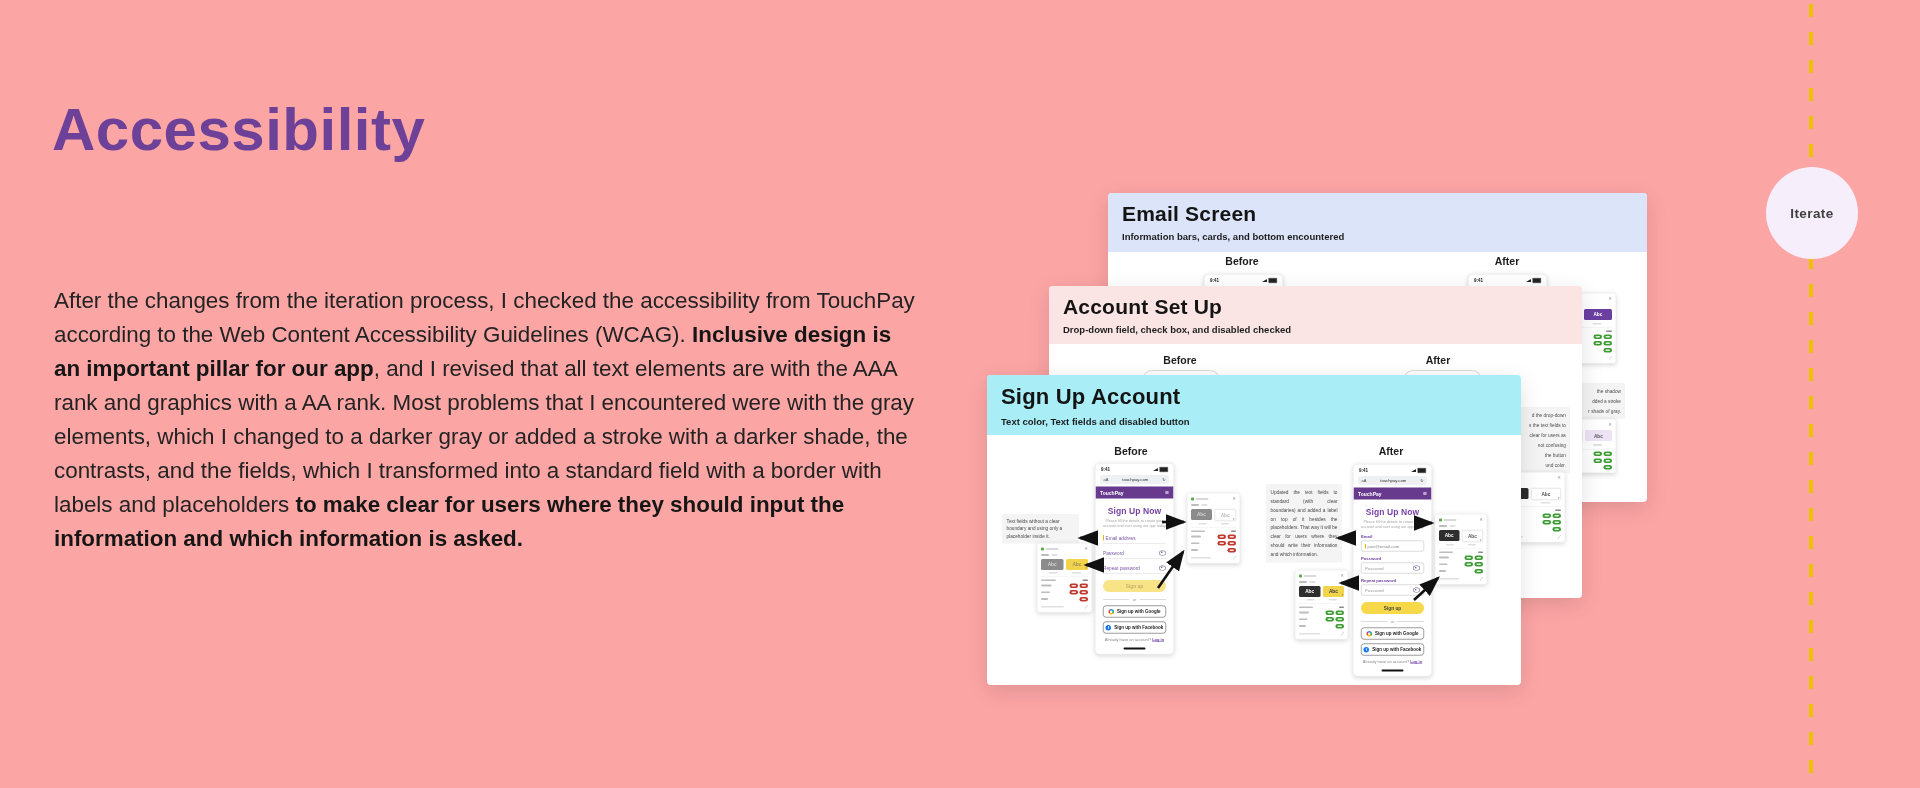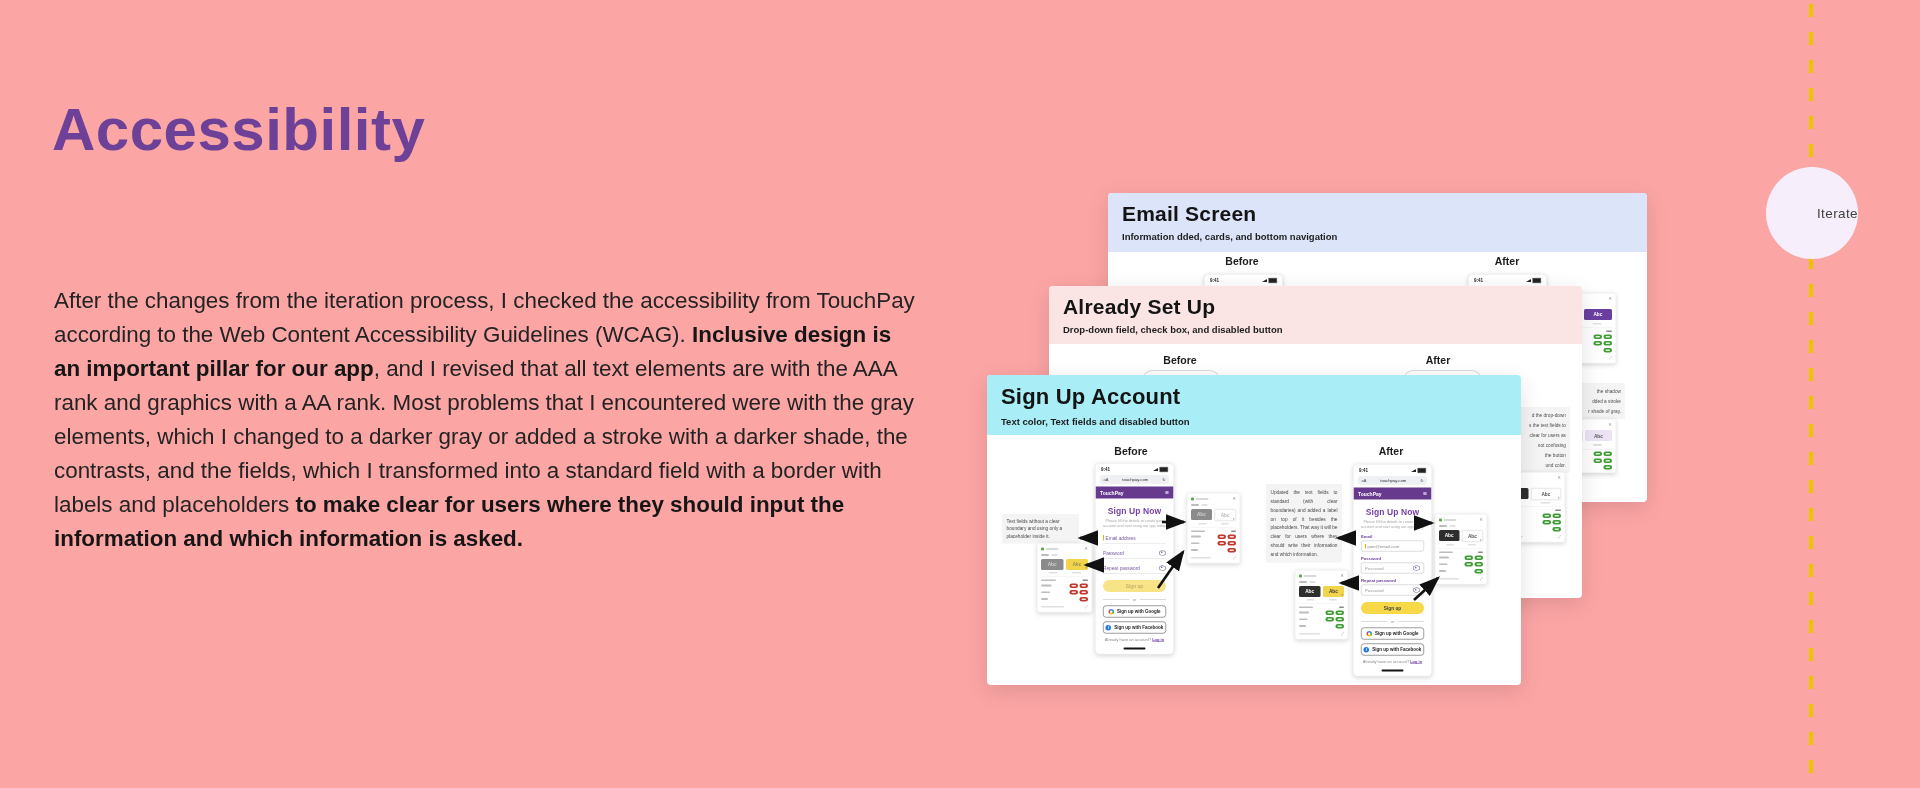--- a/index.html
+++ b/index.html
@@ -7,22 +7,22 @@
 
   
   .heading{position:absolute;left:52px;top:100px;font-size:60px;font-weight:800;letter-spacing:.5px;color:#6e4198;line-height:1;}
   .intro{position:absolute;left:54px;top:262px;width:862px;font-size:22.4px;line-height:34px;color:#232323;}
   .intro b{font-weight:700;color:#161616;}
 
   
   .dash-line{position:absolute;left:1809px;top:4px;width:4px;height:772px;
     background:repeating-linear-gradient(to bottom,#eec200 0 13px,transparent 13px 28px);z-index:0;}
   .iterate{position:absolute;left:1766px;top:167px;width:92px;height:92px;border-radius:50%;
-    background:#f6effb;display:flex;align-items:center;justify-content:flex-end;
-    font-size:13.5px;font-weight:400;color:#3f3f3f;letter-spacing:.4px;z-index:1;}
+    background:#f6effb;display:flex;align-items:center;justify-content:center;
+    font-size:13.5px;font-weight:700;color:#3f3f3f;letter-spacing:.4px;z-index:1;}
 
   
   .card{position:absolute;background:#fff;border-radius:4px;box-shadow:0 6px 22px rgba(0,0,0,.12);}
   .card-home{left:1108px;top:193px;width:539px;height:309px;z-index:2;}
   .card-account{left:1049px;top:286px;width:533px;height:312px;z-index:3;}
   .card-signup{left:987px;top:375px;width:534px;height:310px;z-index:4;}
   .band{position:absolute;left:0;top:0;right:0;border-radius:4px 4px 0 0;}
   .card-home .band{height:59px;background:#dbe4f9;}
   .card-account .band{height:58px;background:#fae5e4;}
   .card-signup .band{height:60px;background:#a9edf7;}
@@ -120,21 +120,21 @@
   <p class="intro"><span>After the changes from the iteration process, I checked the accessibility from TouchPay according to the Web Content Accessibility Guidelines (WCAG). </span><b>Inclusive design is an important pillar for our app</b><span>, and I revised that all text elements are with the AAA rank and graphics with a AA rank. Most problems that I encountered were with the gray elements, which I changed to a darker gray or added a stroke with a darker shade, the contrasts, and the fields, which I transformed into a standard field with a border with labels and placeholders </span><b>to make clear for users where they should input the information and which information is asked.</b></p>
 
   <div class="dash-line"></div>
   <div class="iterate">
       <span>Iterate</span>
     </div>
 
   <div class="card card-home">
     <div class="band"></div>
     <div class="card-title">Email Screen</div>
-    <div class="card-sub">Information dded, cards, and bottom navigation</div>
+    <div class="card-sub">Information bars, cards, and bottom encountered</div>
     <div class="ba-label" style="left:94px;top:62px;">Before</div>
     <div class="ba-label" style="left:359px;top:62px;">After</div>
 
     <div class="phone scaled" style="left:96px;top:81px;height:120px;">
       <div class="p-status">
           <span>9:41</span>
           <span class="p-sig">
             <i class="sig-bars"></i>
             <i class="batt"></i>
           </span>
@@ -250,22 +250,22 @@
           <span class="b1" style="width:16px"></span>
           <span class="pills">
             <span class="pill pill-pass"></span>
           </span>
         </div>
     </div>
   </div>
 
   <div class="card card-account">
     <div class="band"></div>
-    <div class="card-title">Already Set Up</div>
-    <div class="card-sub">Drop-down field, check box, and disabled button</div>
+    <div class="card-title">Account Set Up</div>
+    <div class="card-sub">Drop-down field, check box, and disabled checked</div>
     <div class="ba-label" style="left:91px;top:68px;">Before</div>
     <div class="ba-label" style="left:349px;top:68px;">After</div>
 
     <div class="stub" style="left:93px;top:84px;width:76px;height:30px;"></div>
     <div class="stub" style="left:354px;top:84px;width:77px;height:30px;"></div>
 
     <div class="note scaled" style="left:413px;top:121px;width:216px;">
       <div class="note-frag">
         <div>d the drop-down</div>
         <div>s the text fields to</div>

